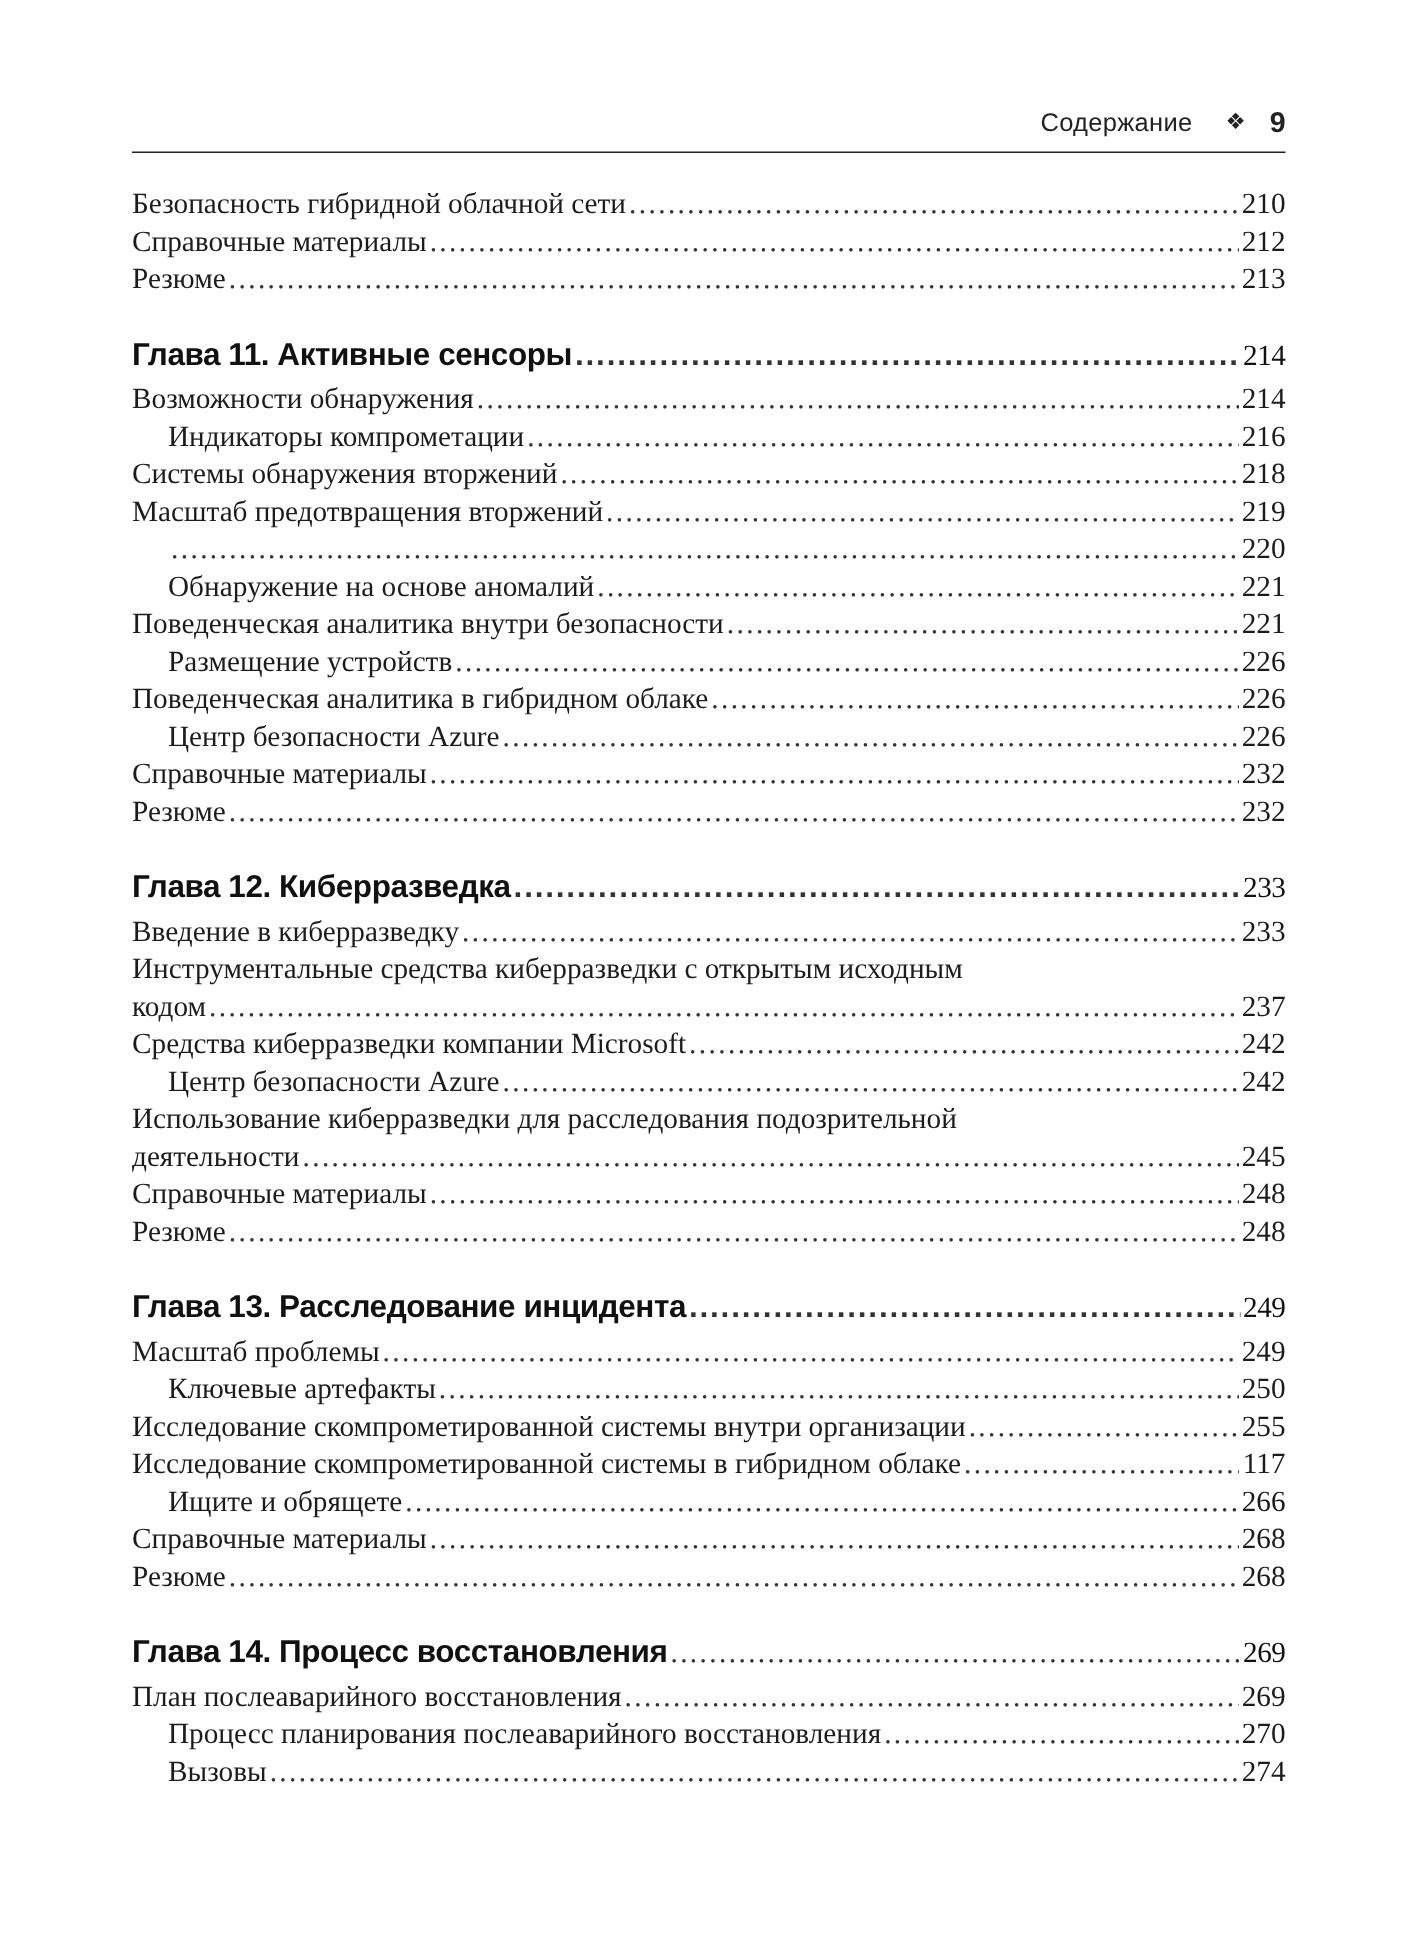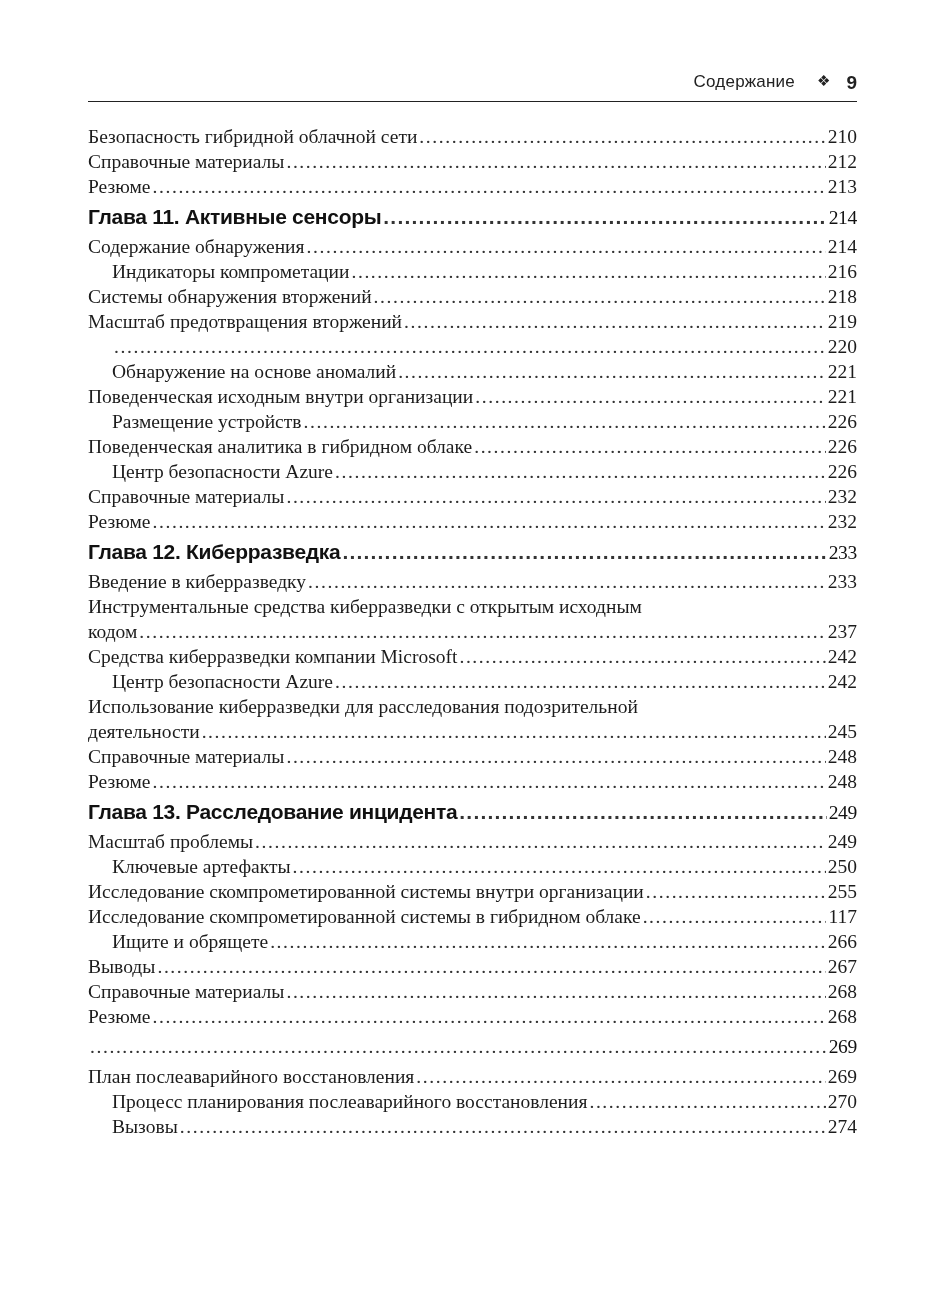--- a/index.html
+++ b/index.html
@@ -21,21 +21,21 @@
     font-family: "Liberation Serif", "DejaVu Serif", serif; font-size: 19.5px; color: #1c1c1c;
     white-space: nowrap;
   }
   .row.indent { padding-left: 24px; font-family: Liberation Serif, serif; }
   .row .label { flex: 0 0 auto; text-align: right; }
   .row .dots { flex: 1 1 auto; overflow: hidden; margin: 0 2px; letter-spacing: 1.6px; color: #333; }
   .row .dots::before { content: "................................................................................................................................................................................................................................................"; }
   .row .page-num { flex: 0 0 auto; text-align: center; }
   .row.wrapfirst { height: 25px; }
   .chapter {
-    margin-top: 4px; margin-bottom: 3px; height: 28px; line-height: 28px;
+    margin-top: 24px; margin-bottom: 3px; height: 28px; line-height: 28px;
     font-family: "Liberation Sans", "DejaVu Sans", sans-serif; font-size: 21px; font-weight: bold; color: #111;
     letter-spacing: -0.3px;
   }
   .chapter .dots { font-weight: bold; letter-spacing: 1.2px; }
   .chapter .dots.light { font-weight: normal; font-family: "Liberation Serif", serif; font-size: 19.5px; letter-spacing: 1.6px; }
   .chapter .page-num { font-family: "Liberation Serif", "DejaVu Serif", serif; font-weight: normal; font-size: 19.5px; }
 </style>
 </head>
 <body>
 
@@ -64,21 +64,21 @@
         <span class="dots"></span>
         <span class="page-num">213</span>
       </div>
 
     <div class="row chapter">
         <span class="label">Глава 11. Активные сенсоры</span>
         <span class="dots"></span>
         <span class="page-num">214</span>
       </div>
     <div class="row">
-        <span class="label">Содержание обнаружения</span>
+        <span class="label">Возможности обнаружения</span>
         <span class="dots"></span>
         <span class="page-num">214</span>
       </div>
     <div class="row indent">
         <span class="label">Индикаторы компрометации</span>
         <span class="dots"></span>
         <span class="page-num">216</span>
       </div>
     <div class="row">
         <span class="label">Системы обнаружения вторжений</span>
@@ -93,21 +93,21 @@
     <div class="row indent">
         <span class="dots"></span>
         <span class="page-num">220</span>
       </div>
     <div class="row indent">
         <span class="label">Обнаружение на основе аномалий</span>
         <span class="dots"></span>
         <span class="page-num">221</span>
       </div>
     <div class="row">
-        <span class="label">Поведенческая исходным внутри организации</span>
+        <span class="label">Поведенческая аналитика внутри безопасности</span>
         <span class="dots"></span>
         <span class="page-num">221</span>
       </div>
     <div class="row indent">
         <span class="label">Размещение устройств</span>
         <span class="dots"></span>
         <span class="page-num">226</span>
       </div>
     <div class="row">
         <span class="label">Поведенческая аналитика в гибридном облаке</span>
@@ -201,36 +201,32 @@
         <span class="label">Исследование скомпрометированной системы в гибридном облаке</span>
         <span class="dots"></span>
         <span class="page-num">117</span>
       </div>
     <div class="row indent">
         <span class="label">Ищите и обрящете</span>
         <span class="dots"></span>
         <span class="page-num">266</span>
       </div>
     <div class="row">
-        <span class="label">Выводы</span>
-        <span class="dots"></span>
-        <span class="page-num">267</span>
-      </div>
-    <div class="row">
         <span class="label">Справочные материалы</span>
         <span class="dots"></span>
         <span class="page-num">268</span>
       </div>
     <div class="row">
         <span class="label">Резюме</span>
         <span class="dots"></span>
         <span class="page-num">268</span>
       </div>
 
     <div class="row chapter">
+        <span class="label">Глава 14. Процесс восстановления</span>
         <span class="dots light"></span>
         <span class="page-num">269</span>
       </div>
     <div class="row">
         <span class="label">План послеаварийного восстановления</span>
         <span class="dots"></span>
         <span class="page-num">269</span>
       </div>
     <div class="row indent">
         <span class="label">Процесс планирования послеаварийного восстановления</span>

